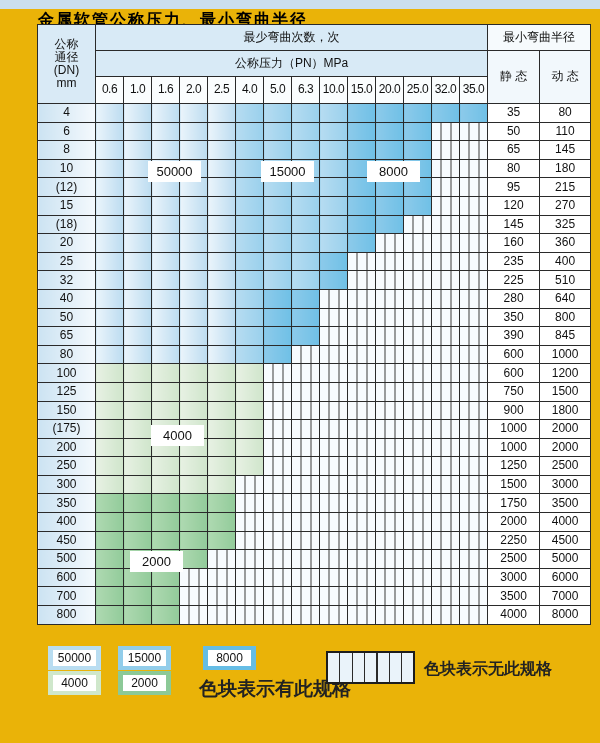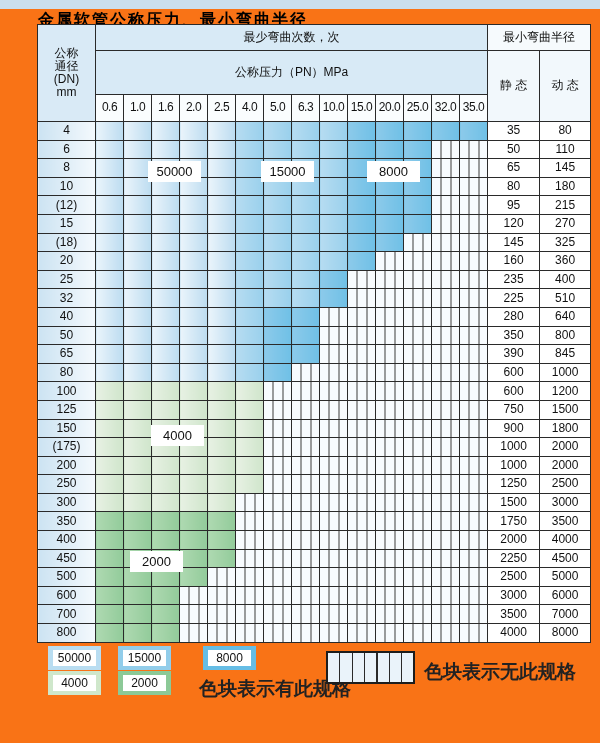--- a/index.html
+++ b/index.html
@@ -1,27 +1,27 @@
 <!DOCTYPE html>
 <html><head>
 <meta charset="utf-8">
 <style>
   html,body{margin:0;padding:0;background:#fff;}
-  #page{position:relative;width:600px;height:743px;background:#f97316;overflow:hidden;
+  #page{position:relative;width:600px;height:743px;background:#eab308;overflow:hidden;
         font-family:"Liberation Sans", sans-serif;color:#111;}
   #topstrip{position:absolute;left:0;top:0;width:600px;height:9px;background:#cbdfee;}
   #title{position:absolute;left:38px;top:10px;font-family:"DejaVu Serif", serif;
          font-weight:bold;font-size:16px;letter-spacing:2px;color:#000;}
   #tablewrap{position:absolute;left:37px;top:24px;width:556px;}
   table.spec{border-collapse:collapse;table-layout:fixed;width:554px;}
   table.spec td, table.spec th{border:1px solid #2a2a2a;padding:0;margin:0;
       font-weight:normal;text-align:center;vertical-align:middle;box-sizing:border-box;
       font-size:12px;line-height:1.1;overflow:hidden;}
   col.c-dn{width:58px;} col.c-p{width:28px;} col.c-st{width:52px;} col.c-dy{width:51px;}
-  tr.hrow1{height:26px;} tr.hrow2{height:44px;} tr.hrow3{height:27px;margin-left:31px;}
+  tr.hrow1{height:26px;} tr.hrow2{height:26px;} tr.hrow3{height:27px;margin-left:31px;}
   tbody tr{height:18.6px;}
   .hd{background:#d8eaf6;font-size:13px;}
   .hd-dn{background:#d9eaf6;font-size:12px;line-height:1.25;}
   .hd-radius{background:#f6fafd;font-size:13px;}
   .hd-sd{background:#f2f8fc;font-size:13px;}
   .hd-pv{background:#fafdfe;font-size:11px;letter-spacing:-0.5px;}
   td.dn{background:linear-gradient(90deg,#cce3f2 0%,#f4f9fd 100%);font-size:12px;}
   td.st,td.dy{background:#ffffff;font-size:12px;}
   td.z50000{background:linear-gradient(90deg,#eaf4fb 0%,#bcdcf0 100%);}
   td.z15000{background:linear-gradient(90deg,#b6dcf1 0%,#99d0ec 100%);}
@@ -40,21 +40,21 @@
       text-align:center;font-size:12px;}
   #sw-50000{left:48px;top:646px;background:#b9ddf1;}
   #sw-15000{left:118px;top:646px;background:#92cdea;}
   #sw-8000{left:203px;top:646px;background:#66bde5;}
   #sw-4000{left:48px;top:671px;background:#cfe7cb;}
   #sw-2000{left:118px;top:671px;background:#8cc997;}
   #note-has{position:absolute;left:199px;top:676px;font-size:19px;font-weight:bold;color:#222;}
   #hatchbox{position:absolute;left:326px;top:651px;width:89px;height:33px;
       border:2px solid #1d1d1d;box-sizing:border-box;
       background:repeating-linear-gradient(90deg,#eaf3fa 0px,#eaf3fa 11.2px,#2a2a2a 11.2px,#2a2a2a 12.4px);}
-  #note-none{position:absolute;left:424px;top:659px;font-size:19px;font-weight:bold;color:#222;}
+  #note-none{position:absolute;left:424px;top:659px;font-size:16px;font-weight:bold;color:#222;}
 </style>
 </head>
 <body>
 
 <div id="page">
   <div id="topstrip"></div>
   <div id="title">金属软管公称压力、最小弯曲半径</div>
 
   <div id="tablewrap">
     <table class="spec">

